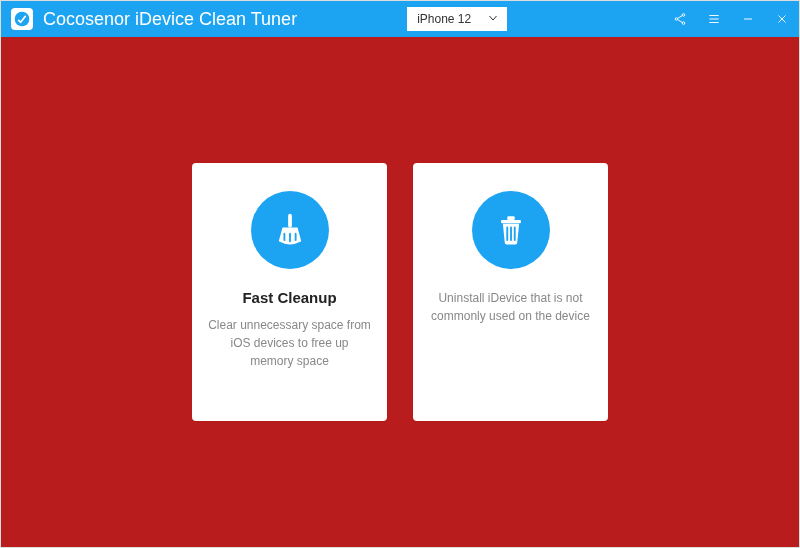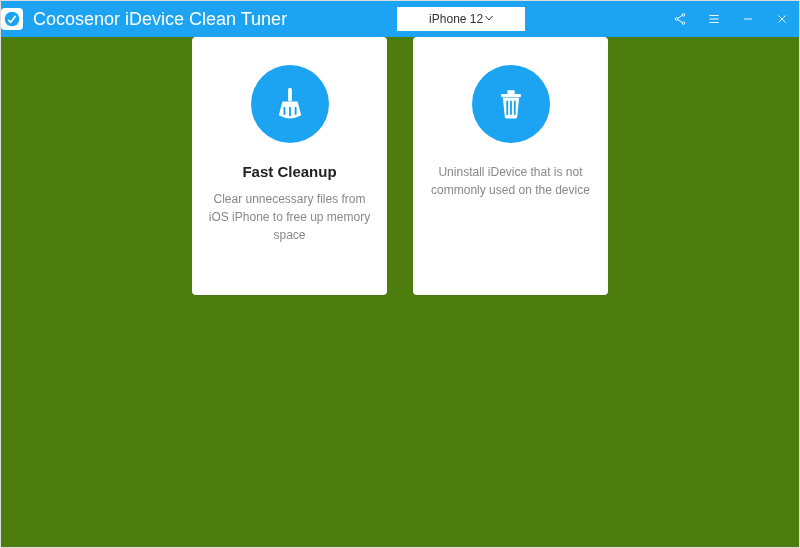--- a/index.html
+++ b/index.html
@@ -9,20 +9,21 @@
     font-family: -apple-system, BlinkMacSystemFont, "Segoe UI", Arial, sans-serif;
     background: #fff;
     overflow: hidden;
     border: 1px solid #ddd;
   }
   .titlebar {
     height: 36px;
     background: #1ca4f3;
     display: flex;
     align-items: center;
+    padding-left: 10px;
     color: #fff;
   }
   .titlebar .logo {
     width: 22px;
     height: 22px;
     background: #fff;
     border-radius: 4px;
     margin-right: 10px;
     display: flex;
     align-items: center;
@@ -30,27 +31,27 @@
   }
   .titlebar .logo svg { width: 16px; height: 16px; }
   .titlebar .title {
     font-size: 18px;
     font-weight: 400;
   }
   .device-select {
     background: #fff;
     color: #333;
     height: 24px;
-    width: 128px;
+    width: 100px;
     margin-left: 110px;
     display: flex;
     align-items: center;
     padding: 0 8px 0 10px;
     font-size: 12px;
-    justify-content: center;
+    justify-content: space-between;
     cursor: pointer;
   }
   .device-select svg { width: 12px; height: 12px; }
   .window-controls {
     margin-left: auto;
     display: flex;
     align-items: center;
     height: 100%;
   }
   .window-controls .ctl {
@@ -58,23 +59,23 @@
     height: 100%;
     display: flex;
     align-items: center;
     justify-content: center;
     color: #fff;
     cursor: pointer;
   }
   .window-controls .ctl svg { width: 14px; height: 14px; stroke: #fff; stroke-width: 1.6; fill: none; }
   .content {
     height: calc(100% - 36px);
-    background: #4d7c0f;
+    background: #b91c1c;
     display: flex;
-    align-items: flex-start;
+    align-items: center;
     justify-content: center;
     gap: 26px;
   }
   .card {
     width: 195px;
     height: 258px;
     background: #fff;
     border-radius: 4px;
     text-align: center;
     padding: 28px 16px 16px 16px;
@@ -156,21 +157,21 @@
 
   <div class="card">
     <div class="icon-circle">
       <svg viewBox="0 0 64 64">
         <rect x="29" y="6" width="6" height="22" rx="3" fill="#fff"></rect>
         <path d="M20 28 h24 l6 22 q-18 10 -36 0 z" fill="#fff"></path>
         <path d="M23 38 v10 M32 38 v12 M41 38 v10" stroke="#1ca4f3" stroke-width="3" fill="none" stroke-linecap="round"></path>
       </svg>
     </div>
     <div class="card-title">Fast Cleanup</div>
-    <div class="card-desc">Clear unnecessary files from iOS iPhone to free up memory space</div>
+    <div class="card-desc">Clear unnecessary space from iOS devices to free up memory space</div>
   </div>
 
   <div class="card">
     <div class="icon-circle">
       <svg viewBox="0 0 64 64">
         <rect x="16" y="16" width="32" height="5" rx="2" fill="#fff"></rect>
         <rect x="26" y="10" width="12" height="6" rx="2" fill="#fff"></rect>
         <path d="M19 22 h26 l-3 30 a3 3 0 0 1 -3 3 h-14 a3 3 0 0 1 -3 -3 z" fill="#fff"></path>
         <path d="M26 28 v20 M32 28 v20 M38 28 v20" stroke="#1ca4f3" stroke-width="3" fill="none" stroke-linecap="round"></path>
       </svg>

